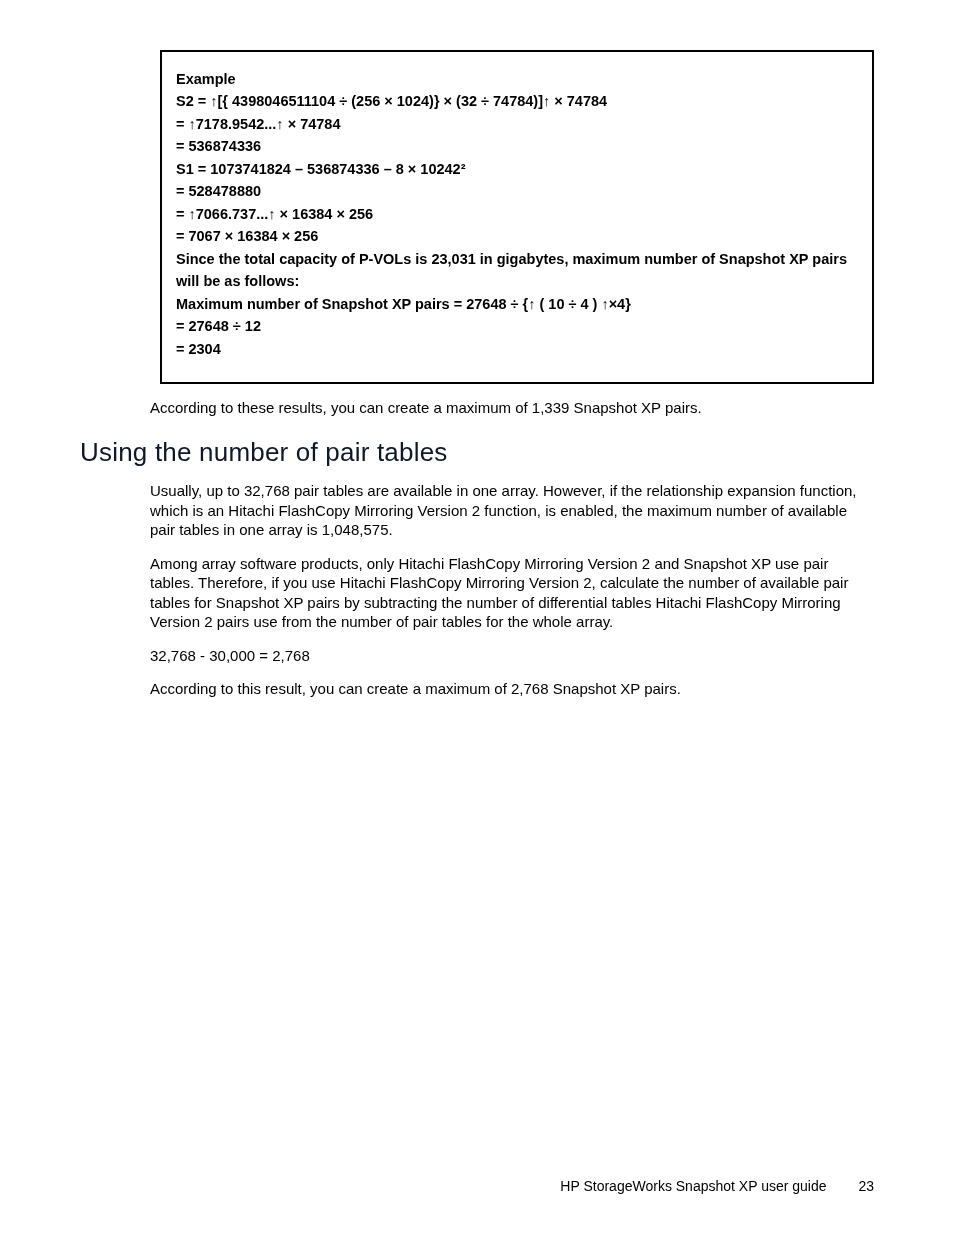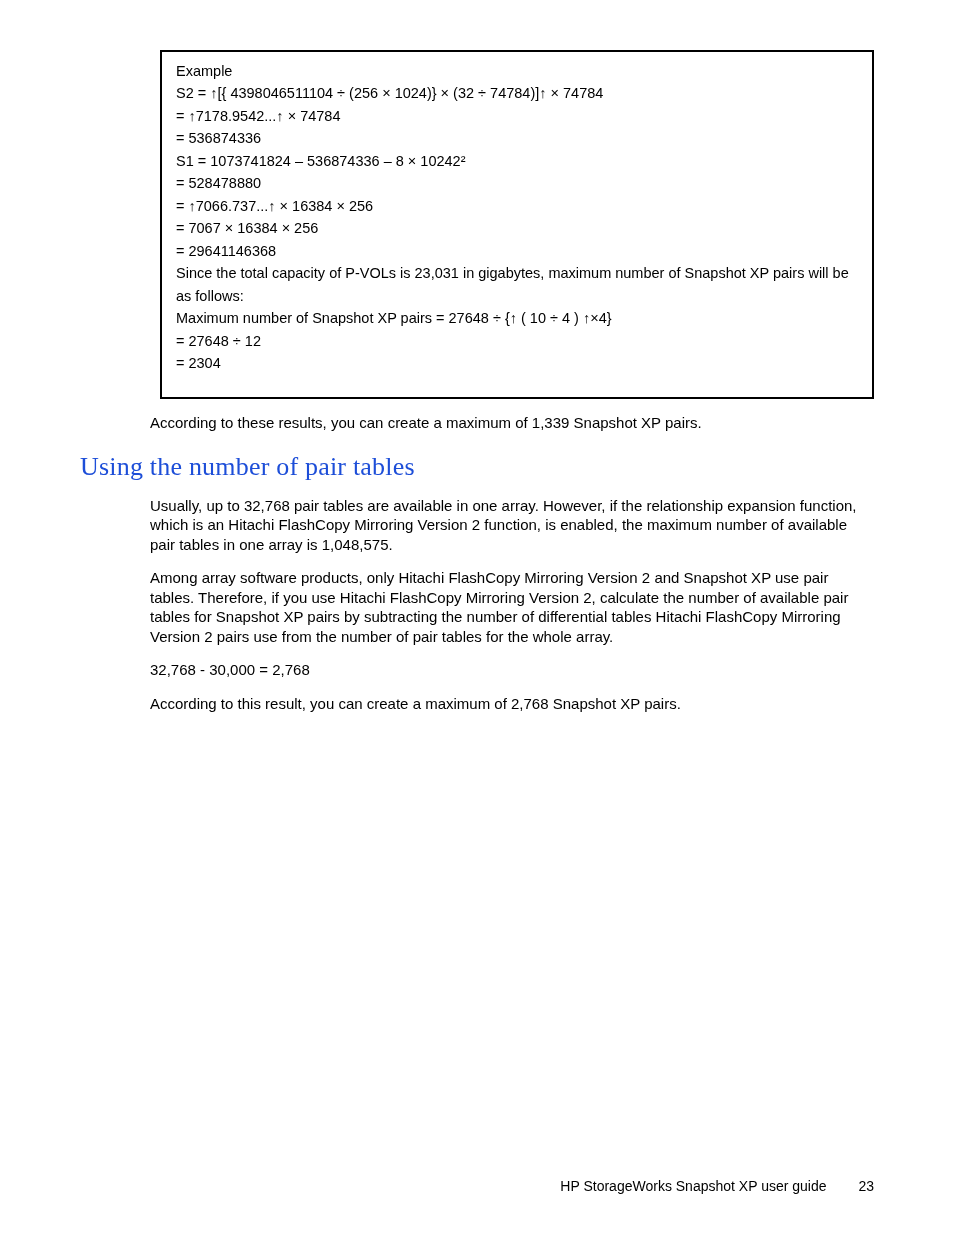--- a/index.html
+++ b/index.html
@@ -19,40 +19,40 @@
   }
   .page {
     position: relative;
     width: 954px;
     height: 1235px;
     box-sizing: border-box;
     padding: 50px 80px 50px 80px;
   }
   .example-box {
     border: 2px solid #000;
-    padding: 8px 14px 22px 14px;
+    padding: 16px 14px 22px 14px;
     margin-left: 80px;
     margin-right: 0;
     margin-bottom: 14px;
     line-height: 1.55;
     font-size: 14.5px;
+    font-weight: bold;
   }
   .example-box .line { display:block; }
   .body-text {
     margin-left: 70px;
     margin-right: 0;
   }
   .para { margin: 0 0 14px 0; }
   h2.section {
     font-size: 26px;
     font-weight: 300;
-    color: #1d4ed8;
+    color: #0f172a;
     margin: 18px 0 12px 0;
     letter-spacing: 0.2px;
-    font-family: Liberation Serif, serif;
   }
   em.italic { font-style: italic; }
   .footer {
     position: absolute;
     bottom: 40px;
     right: 80px;
     font-size: 14px;
   }
   .footer .pnum { margin-left: 28px; }
 </style>
@@ -63,21 +63,20 @@
 
   <div class="example-box">
     <span class="line">Example</span>
     <span class="line">S2 = ↑[{ 4398046511104 ÷ (256 × 1024)} × (32 ÷ 74784)]↑ × 74784</span>
     <span class="line">= ↑7178.9542...↑ × 74784</span>
     <span class="line">= 536874336</span>
     <span class="line">S1 = 1073741824 – 536874336 – 8 × 10242²</span>
     <span class="line">= 528478880</span>
     <span class="line">= ↑7066.737...↑ × 16384 × 256</span>
     <span class="line">= 7067 × 16384 × 256</span>
-    <span class="line">= 29641146368</span>
     <span class="line">Since the total capacity of P-VOLs is 23,031 in gigabytes, maximum number of Snapshot XP pairs will be as follows:</span>
     <span class="line">Maximum number of Snapshot XP pairs = 27648 ÷ {↑ ( 10 ÷ 4 ) ↑×4}</span>
     <span class="line">= 27648 ÷ 12</span>
     <span class="line">= 2304</span>
   </div>
 
   <div class="body-text">
     <p class="para">According to these results, you can create a maximum of 1,339 Snapshot XP pairs.</p>
   </div>
 

